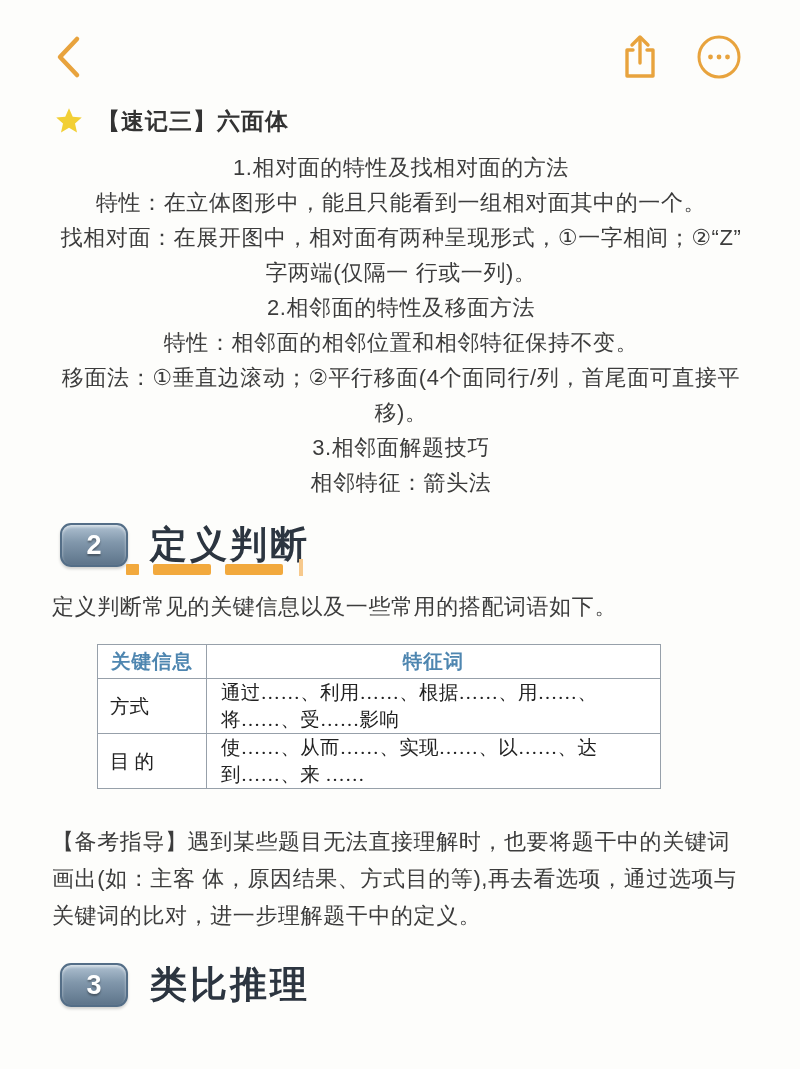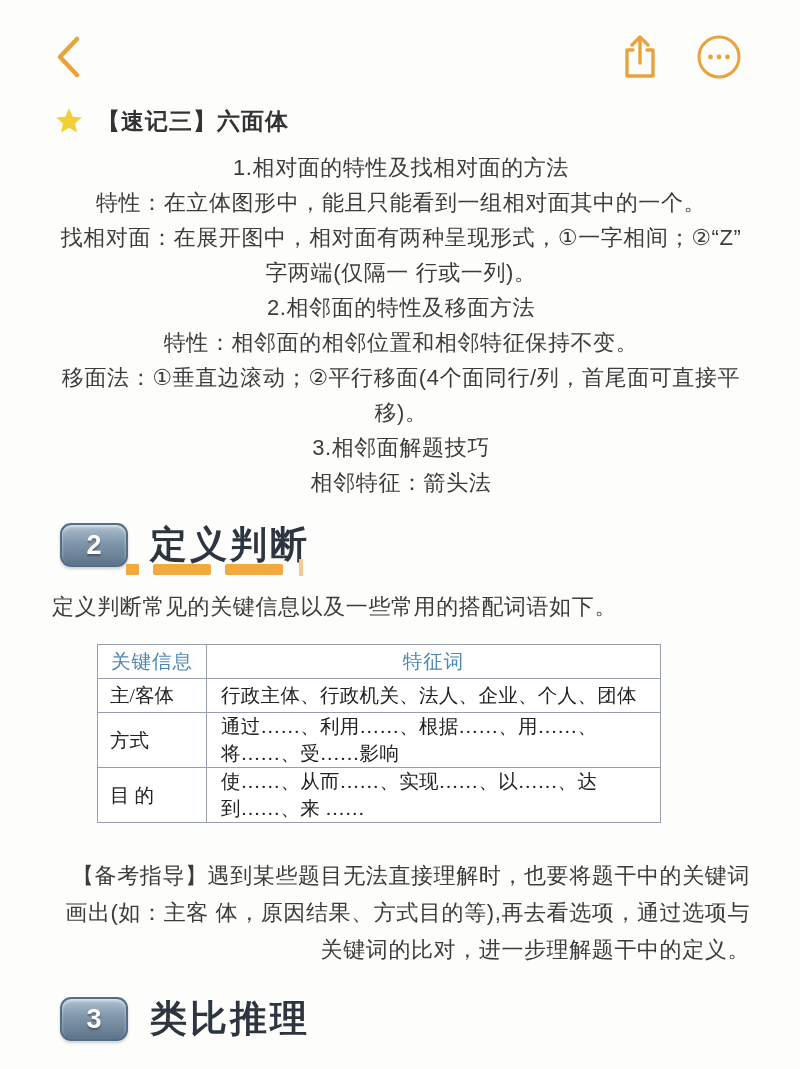--- a/index.html
+++ b/index.html
@@ -28,29 +28,29 @@
     display:flex; align-items:center; justify-content:center;
     text-shadow:0 2px 2px rgba(0,0,0,.35);
   }
   .section-title { font-size:37px; font-weight:bold; color:#2C3540; margin-left:22px; letter-spacing:3px; }
   .title-underline { position:absolute; left:74px; top:46px; display:flex; align-items:center; }
   .u-sq   { width:13px; height:11px; background:#F2A93D; border-radius:1px; }
   .u-dash { width:58px; height:11px; background:#F2A93D; border-radius:2px; margin-left:14px; }
   .u-tick { width:4px;  height:17px; background:#F7C98C; margin-left:16px; margin-top:-3px; }
   
   .intro-line { margin:16px 0 0; font-size:22px; line-height:34px; color:#3c3c3c; letter-spacing:0.6px;font-family:Liberation Serif, serif; }
-  .guidance   { margin:34px 0 0; font-size:22px; line-height:37px; color:#3c3c3c; letter-spacing:0.6px;text-align:right; }
+  .guidance   { margin:34px 0 0; font-size:22px; line-height:37px; color:#3c3c3c; letter-spacing:0.6px; }
   
   .def-table {
     border-collapse:collapse; margin:20px 0 0 45px; width:564px;
     font-family:"Liberation Serif","DejaVu Serif",serif; font-size:19.5px; color:#222;
     background:#fff;
   }
   .def-table th, .def-table td { border:1px solid #97A0AA; height:33px; padding:0 8px; font-weight:normal; }
-  .def-table th { color:#4E86B0; text-align:center; letter-spacing:1px; }
+  .def-table th { color:#4E86B0; text-align:center; letter-spacing:1px;font-weight:bold; }
   .def-table td.key-col { width:88px; padding-left:12px; }
   .def-table td.val-col { padding-left:14px; letter-spacing:0.3px; }
 </style>
 </head>
 <body>
 
 <div class="page">
 
   <div class="topbar">
     <button class="icon-btn">
@@ -118,24 +118,20 @@
 
     <table class="def-table">
       <thead>
         <tr>
           <th>关键信息</th>
           <th>特征词</th>
         </tr>
       </thead>
       <tbody>
         <tr>
-          <td class="key-col">主/客体</td>
-          <td class="val-col">行政主体、行政机关、法人、企业、个人、团体</td>
-        </tr>
-        <tr>
           <td class="key-col">方式</td>
           <td class="val-col">通过……、利用……、根据……、用……、将……、受……影响</td>
         </tr>
         <tr>
           <td class="key-col">目 的</td>
           <td class="val-col">使……、从而……、实现……、以……、达到……、来 ……</td>
         </tr>
       </tbody>
     </table>
 

